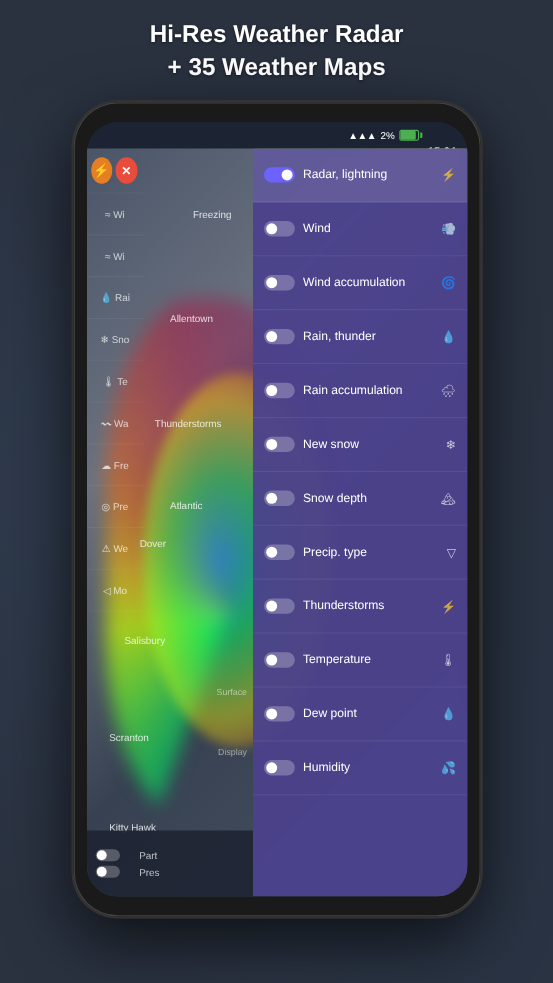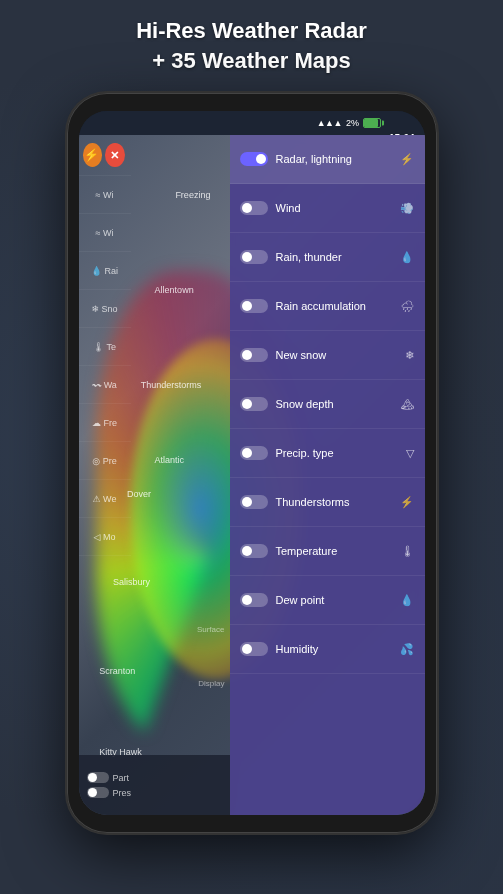--- a/index.html
+++ b/index.html
@@ -297,21 +297,21 @@
       background: rgba(30,35,50,0.9);
       display: flex;
       flex-direction: column;
       justify-content: center;
       padding: 4px 8px;
     }
 
     .bottom-row {
       display: flex;
       align-items: center;
-      gap: 4px;
+      gap: 18px;
       padding: 2px 0;
     }
 
     .bottom-label {
       font-size: 9px;
       color: rgba(255,255,255,0.7);
     }
 
     .partial-toggle {
       width: 22px;
@@ -429,20 +429,25 @@
           <span class="item-icon">⚡</span>
         </div>
 
         <div class="sidebar-item">
           <div class="toggle off"></div>
           <span class="item-label">Wind</span>
           <span class="item-icon">💨</span>
         </div>
 
 
+        <div class="sidebar-item">
+          <div class="toggle off"></div>
+          <span class="item-label">Wind accumulation</span>
+          <span class="item-icon">🌀</span>
+        </div>
 
         <div class="sidebar-item">
           <div class="toggle off"></div>
           <span class="item-label">Rain, thunder</span>
           <span class="item-icon">💧</span>
         </div>
 
         <div class="sidebar-item">
           <div class="toggle off"></div>
           <span class="item-label">Rain accumulation</span>

